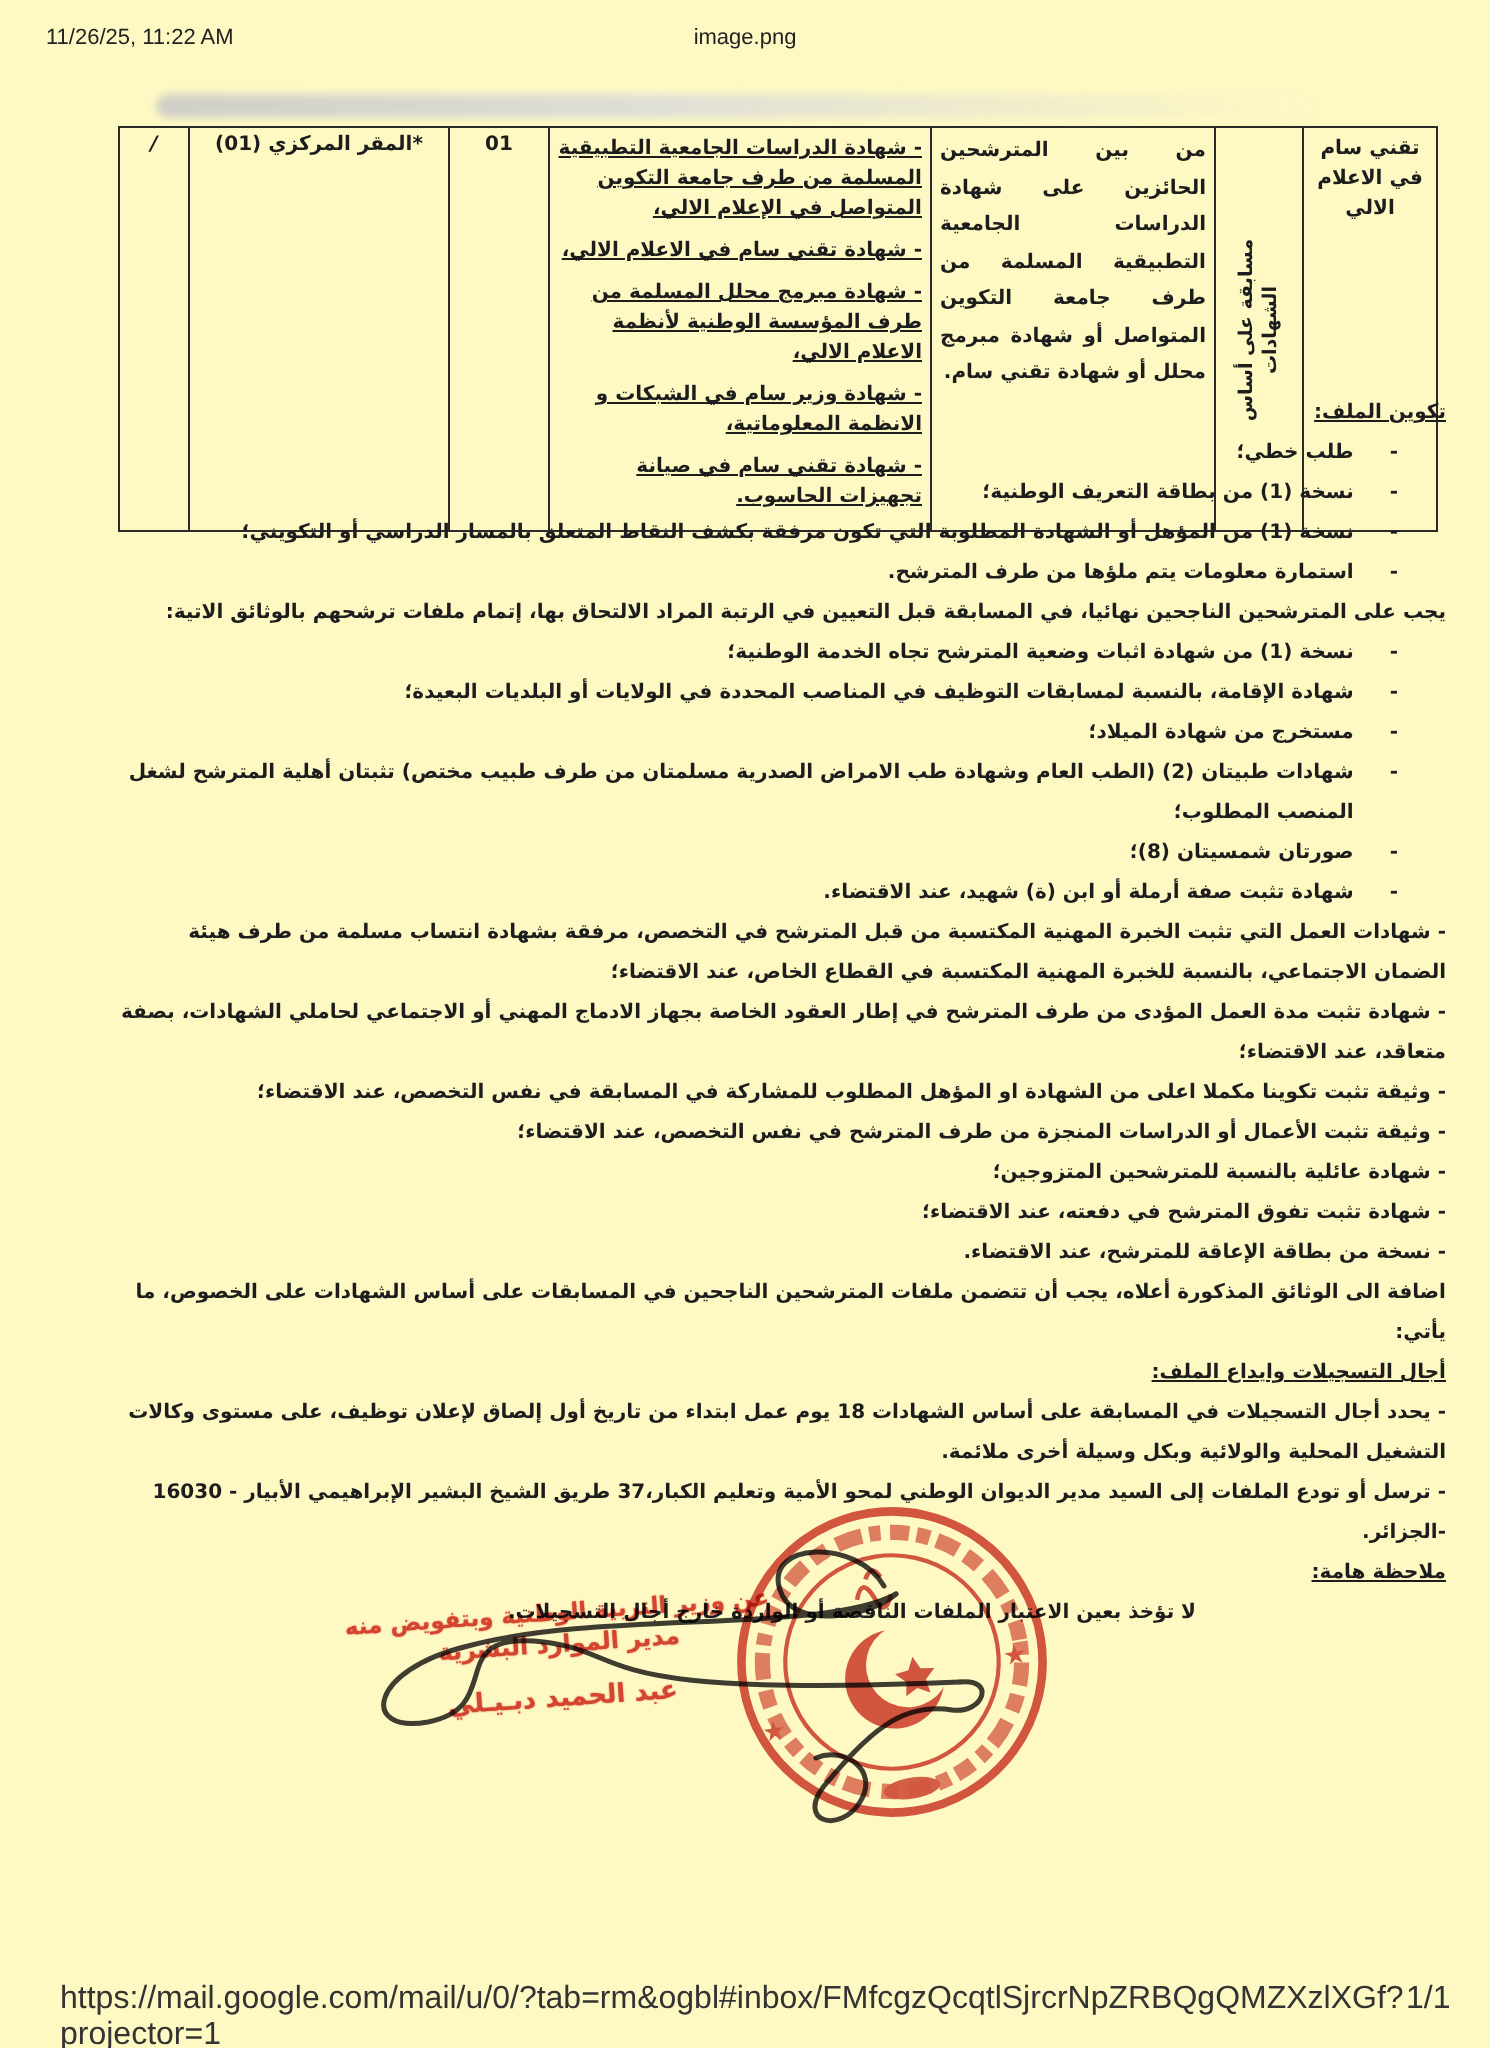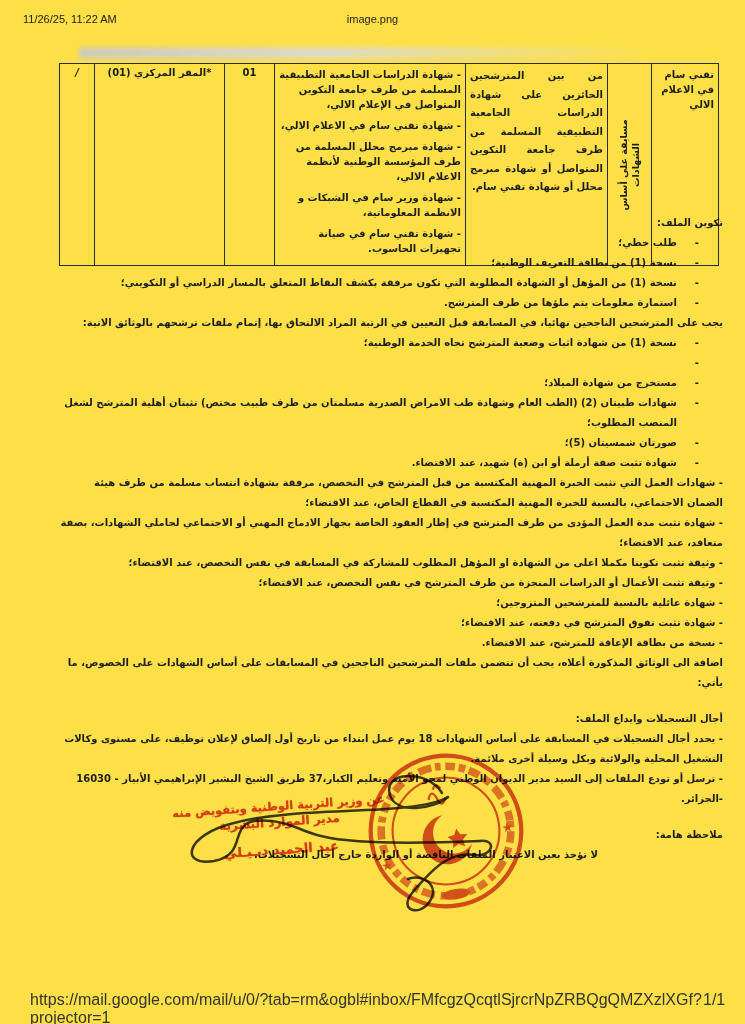--- a/index.html
+++ b/index.html
@@ -1,16 +1,16 @@
 <!DOCTYPE html>
 <html lang="ar"><head>
 <meta charset="utf-8">
 <style>
   html,body{margin:0;padding:0;background:#ffffff;}
-  .page{position:relative;width:745px;height:1024px;background:#fde047;overflow:hidden;
+  .page{position:relative;width:745px;height:1024px;background:#fef9c3;overflow:hidden;
         font-family:"DejaVu Sans",sans-serif;color:#1f1f1f;}
 
   
   .print-header{position:absolute;top:13px;left:0;width:745px;height:16px;
         font-family:"Liberation Sans","DejaVu Sans",sans-serif;font-size:11px;color:#222;}
   .print-datetime{position:absolute;left:23px;top:0;}
   .print-filename{position:absolute;left:0;right:0;text-align:center;top:0;}
   .print-footer{position:absolute;top:991px;left:0;width:745px;height:16px;
         font-family:"Liberation Sans","DejaVu Sans",sans-serif;font-size:16px;color:#333;}
   .print-url{position:absolute;left:30px;top:0;}
@@ -19,37 +19,37 @@
   
   .scan-edge{position:absolute;left:78px;top:47px;width:610px;height:12px;border-radius:7px;
         background:linear-gradient(to right,#c8c8c8 0%,#dadada 40%,rgba(240,240,240,0) 96%);
         filter:blur(2px);opacity:.85;}
 
   
   table.doc-table{position:absolute;left:59px;top:63px;width:597px;border-collapse:collapse;
         table-layout:fixed;direction:rtl;}
   table.doc-table td{border:1.4px solid #2a2a2a;vertical-align:top;font-weight:bold;
         font-size:10px;color:#1d1d1d;padding:3px 4px;}
-  td.cell-title{width:58px;vertical-align:middle;line-height:15px;font-size:10px;}
+  td.cell-title{width:58px;text-align:center;vertical-align:middle;line-height:15px;font-size:10px;}
   td.cell-basis{width:35px;position:relative;padding:0;}
   .vtext{position:absolute;top:50%;left:50%;width:122px;
         transform:translate(-50%,-50%) rotate(-90deg);text-align:center;
         font-size:9.5px;font-weight:bold;line-height:12px;}
   td.cell-elig{width:133px;text-align:justify;text-align-last:right;line-height:18.5px;padding:4px 6px;}
   td.cell-certs{width:182px;padding:4px 7px;}
-  .cert-line{line-height:15px;margin-bottom:6px;text-align:right;}
+  .cert-line{line-height:15px;margin-bottom:6px;text-align:right;text-decoration:underline;}
   td.cell-count{width:41px;text-align:center;font-size:11px;}
   td.cell-loc{width:121px;text-align:center;margin-left:42px;}
   td.cell-slash{width:26px;text-align:center;font-style:italic;font-size:12px;}
   .doc-table tr{height:129px;}
 
   
   .doc-body{position:absolute;left:60px;right:22px;top:197px;direction:rtl;text-align:right;
         font-size:10px;font-weight:bold;line-height:20px;color:#1d1d1d;}
-  .heading{margin-top:16px;}
+  .heading{text-decoration:underline;}
   .item-row{display:flex;gap:18px;padding-right:24px;}
   .item-row .marker{flex:0 0 auto;}
   .item-flat{padding-right:0;}
   .note-text{padding-right:125px;}
 
   
   .stamp-text{position:absolute;left:166px;top:799px;width:228px;direction:rtl;text-align:center;
         color:#d6453d;font-weight:bold;transform:rotate(-4deg);mix-blend-mode:multiply;
         text-shadow:0 0 1px rgba(214,69,61,.75);}
   .stamp-l1{font-size:11.5px;line-height:15px;}
@@ -129,35 +129,36 @@
 
     <div>
 
         <div class="item-row">
           <span class="marker">-</span>
           <span>نسخة (1) من شهادة اثبات وضعية المترشح تجاه الخدمة الوطنية؛</span>
         </div>
 
         <div class="item-row">
           <span class="marker">-</span>
+          <span>شهادة الإقامة، بالنسبة لمسابقات التوظيف في المناصب المحددة في الولايات أو البلديات البعيدة؛</span>
         </div>
 
         <div class="item-row">
           <span class="marker">-</span>
           <span>مستخرج من شهادة الميلاد؛</span>
         </div>
 
         <div class="item-row">
           <span class="marker">-</span>
           <span>شهادات طبيتان (2) (الطب العام وشهادة طب الامراض الصدرية مسلمتان من طرف طبيب مختص) تثبتان أهلية المترشح لشغل المنصب المطلوب؛</span>
         </div>
 
         <div class="item-row">
           <span class="marker">-</span>
-          <span>صورتان شمسيتان (5)؛</span>
+          <span>صورتان شمسيتان (8)؛</span>
         </div>
 
         <div class="item-row">
           <span class="marker">-</span>
           <span>شهادة تثبت صفة أرملة أو ابن (ة) شهيد، عند الاقتضاء.</span>
         </div>
       </div>
 
     <div>
 

